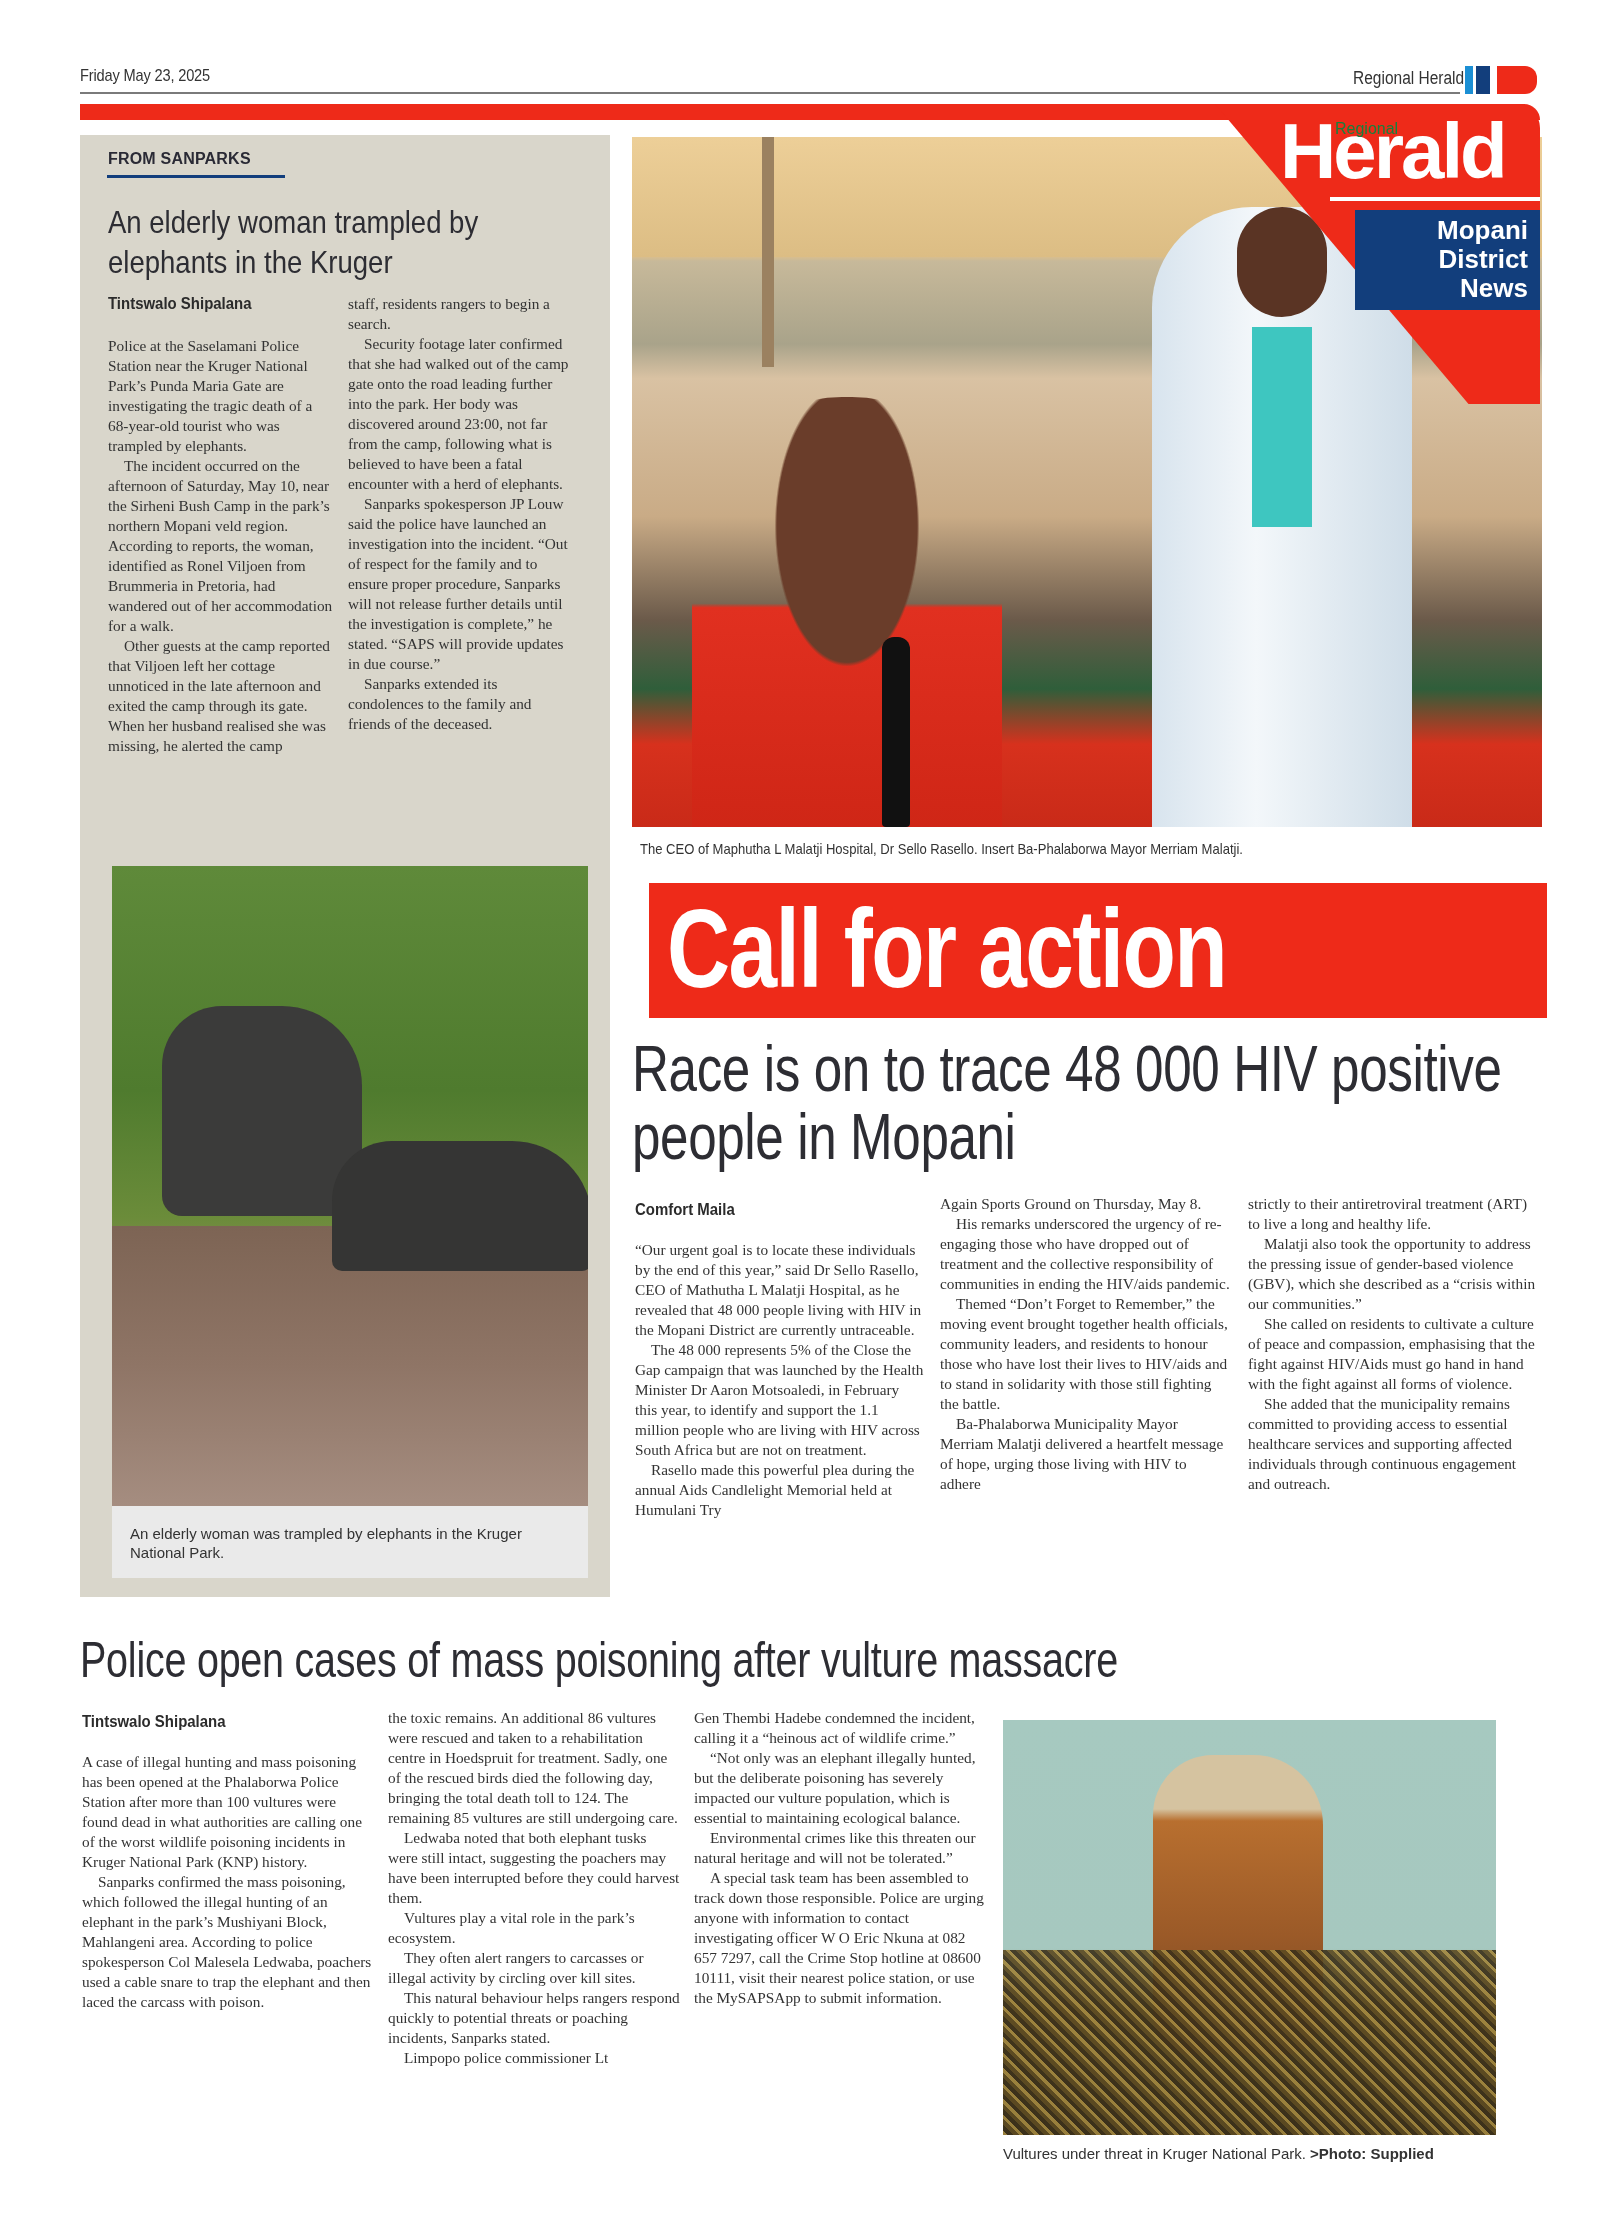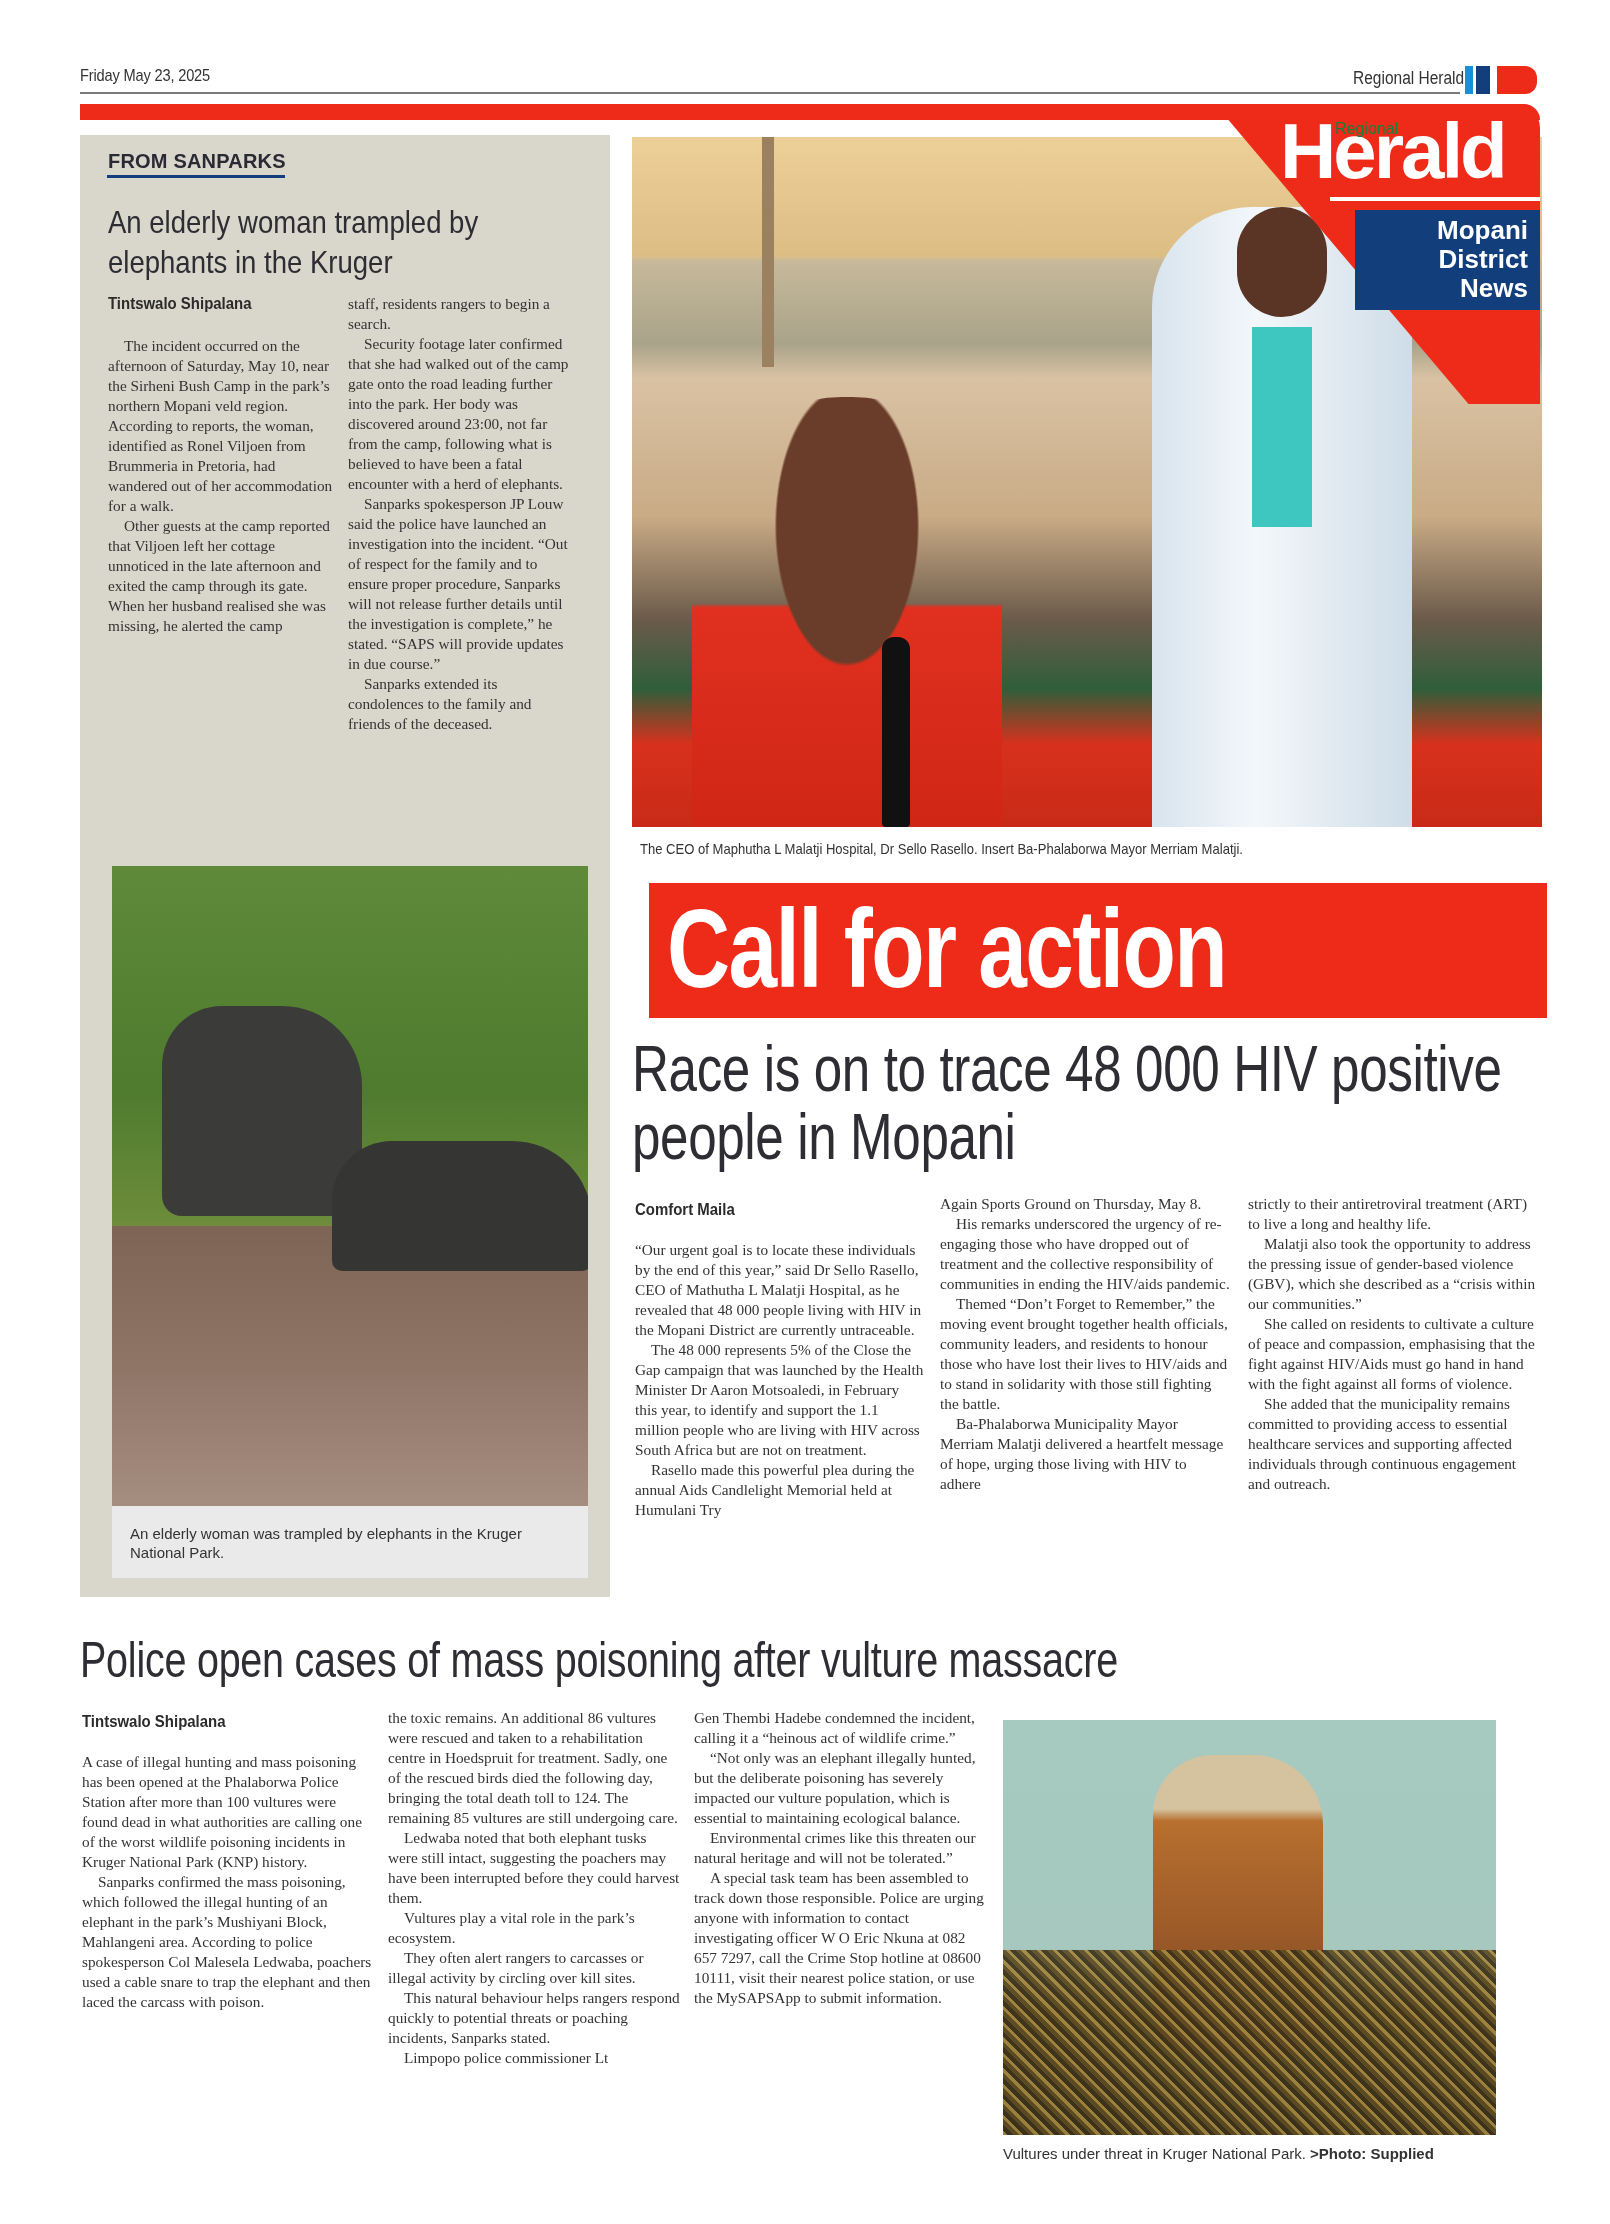--- a/index.html
+++ b/index.html
@@ -40,21 +40,21 @@
   .photo-elephant .e1 { position: absolute; left: 50px; top: 140px; width: 200px; height: 210px; background: #3b3b3a; border-radius: 60px 80px 20px 20px; }
   .photo-elephant .e2 { position: absolute; left: 220px; top: 275px; width: 260px; height: 130px; background: #353534; border-radius: 60px 80px 10px 10px; }
   .photo-elephant .water { position: absolute; left: 0; top: 360px; width: 100%; height: 280px; background: linear-gradient(180deg, #7d6454, #8f7566 50%, #a58d80); }
 
   .photo-vulture { left: 1003px; top: 1720px; width: 493px; height: 415px; background: linear-gradient(180deg, #a6c9c0 0%, #a6c8bf 55%, #6d5b2f 70%, #3f351c 100%); }
   .photo-vulture .bird { position: absolute; left: 150px; top: 35px; width: 170px; height: 300px; background: linear-gradient(180deg, #d5c3a0 0 18%, #b86f2f 22%, #9b5a28 60%, #6e4420 100%); border-radius: 60px 70px 40px 40px; }
   .photo-vulture .branches { position: absolute; left: 0; top: 230px; width: 100%; height: 190px; background: repeating-linear-gradient(45deg, #5c4a21 0 4px, #a2873f 4px 7px, #3b301a 7px 11px); opacity: 0.9; }
 
   
   .sidebox { position: absolute; left: 80px; top: 135px; width: 530px; height: 1462px; background: #d9d6cb; }
-  .kicker { position: absolute; left: 108px; top: 150px; font-family: "Liberation Sans", sans-serif; font-weight: bold; font-size: 20px; color: #2a2a35; letter-spacing: 0.2px; text-align: center; }
+  .kicker { position: absolute; left: 108px; top: 150px; font-family: "Liberation Sans", sans-serif; font-weight: bold; font-size: 16px; color: #2a2a35; letter-spacing: 0.2px; text-align: center; }
   .kicker-rule { position: absolute; left: 107px; top: 175px; width: 178px; height: 3px; background: #123e7c; }
   .side-title { position: absolute; left: 108px; top: 202px; width: 480px; font-family: "Liberation Sans", sans-serif; font-size: 32px; line-height: 40px; color: #2d2d33; transform: scaleX(0.86); transform-origin: left; width: 560px; }
   .byline { font-family: "Liberation Sans", sans-serif; font-weight: bold; font-size: 17px; color: #2b2b2b; transform: scaleX(0.88); transform-origin: left; }
   .body-col { position: absolute; font-size: 15.3px; line-height: 20px; color: #333; text-align: left; }
   .body-col p { text-indent: 16px; }
   .body-col p.first { text-indent: 0; }
   .caption { font-family: "Liberation Sans", sans-serif; font-size: 15px; color: #333; line-height: 19px; }
   .cap-box { position: absolute; left: 112px; top: 1506px; width: 476px; height: 72px; background: #eaeaea; padding: 18px 18px; }
 
   
@@ -96,20 +96,21 @@
   <div>News</div>
 </div>
 
 <div class="sidebox"></div>
 <div class="kicker">FROM SANPARKS</div>
 <div class="kicker-rule"></div>
 <div class="side-title">An elderly woman trampled by elephants in the Kruger</div>
 
 <div class="body-col" style="left:108px;top:294px;width:225px;">
   <div class="byline" style="margin-bottom:22px;">Tintswalo Shipalana</div>
+  <p class="first">Police at the Saselamani Police Station near the Kruger National Park’s Punda Maria Gate are investigating the tragic death of a 68-year-old tourist who was trampled by elephants.</p>
   <p>The incident occurred on the afternoon of Saturday, May 10, near the Sirheni Bush Camp in the park’s northern Mopani veld region. According to reports, the woman, identified as Ronel Viljoen from Brummeria in Pretoria, had wandered out of her accommodation for a walk.</p>
   <p>Other guests at the camp reported that Viljoen left her cottage unnoticed in the late afternoon and exited the camp through its gate. When her husband realised she was missing, he alerted the camp</p>
 </div>
 <div class="body-col" style="left:348px;top:294px;width:225px;">
   <p class="first">staff, residents rangers to begin a search.</p>
   <p>Security footage later confirmed that she had walked out of the camp gate onto the road leading further into the park. Her body was discovered around 23:00, not far from the camp, following what is believed to have been a fatal encounter with a herd of elephants.</p>
   <p>Sanparks spokesperson JP Louw said the police have launched an investigation into the incident. “Out of respect for the family and to ensure proper procedure, Sanparks will not release further details until the investigation is complete,” he stated. “SAPS will provide updates in due course.”</p>
   <p>Sanparks extended its condolences to the family and friends of the deceased.</p>
 </div>
 

